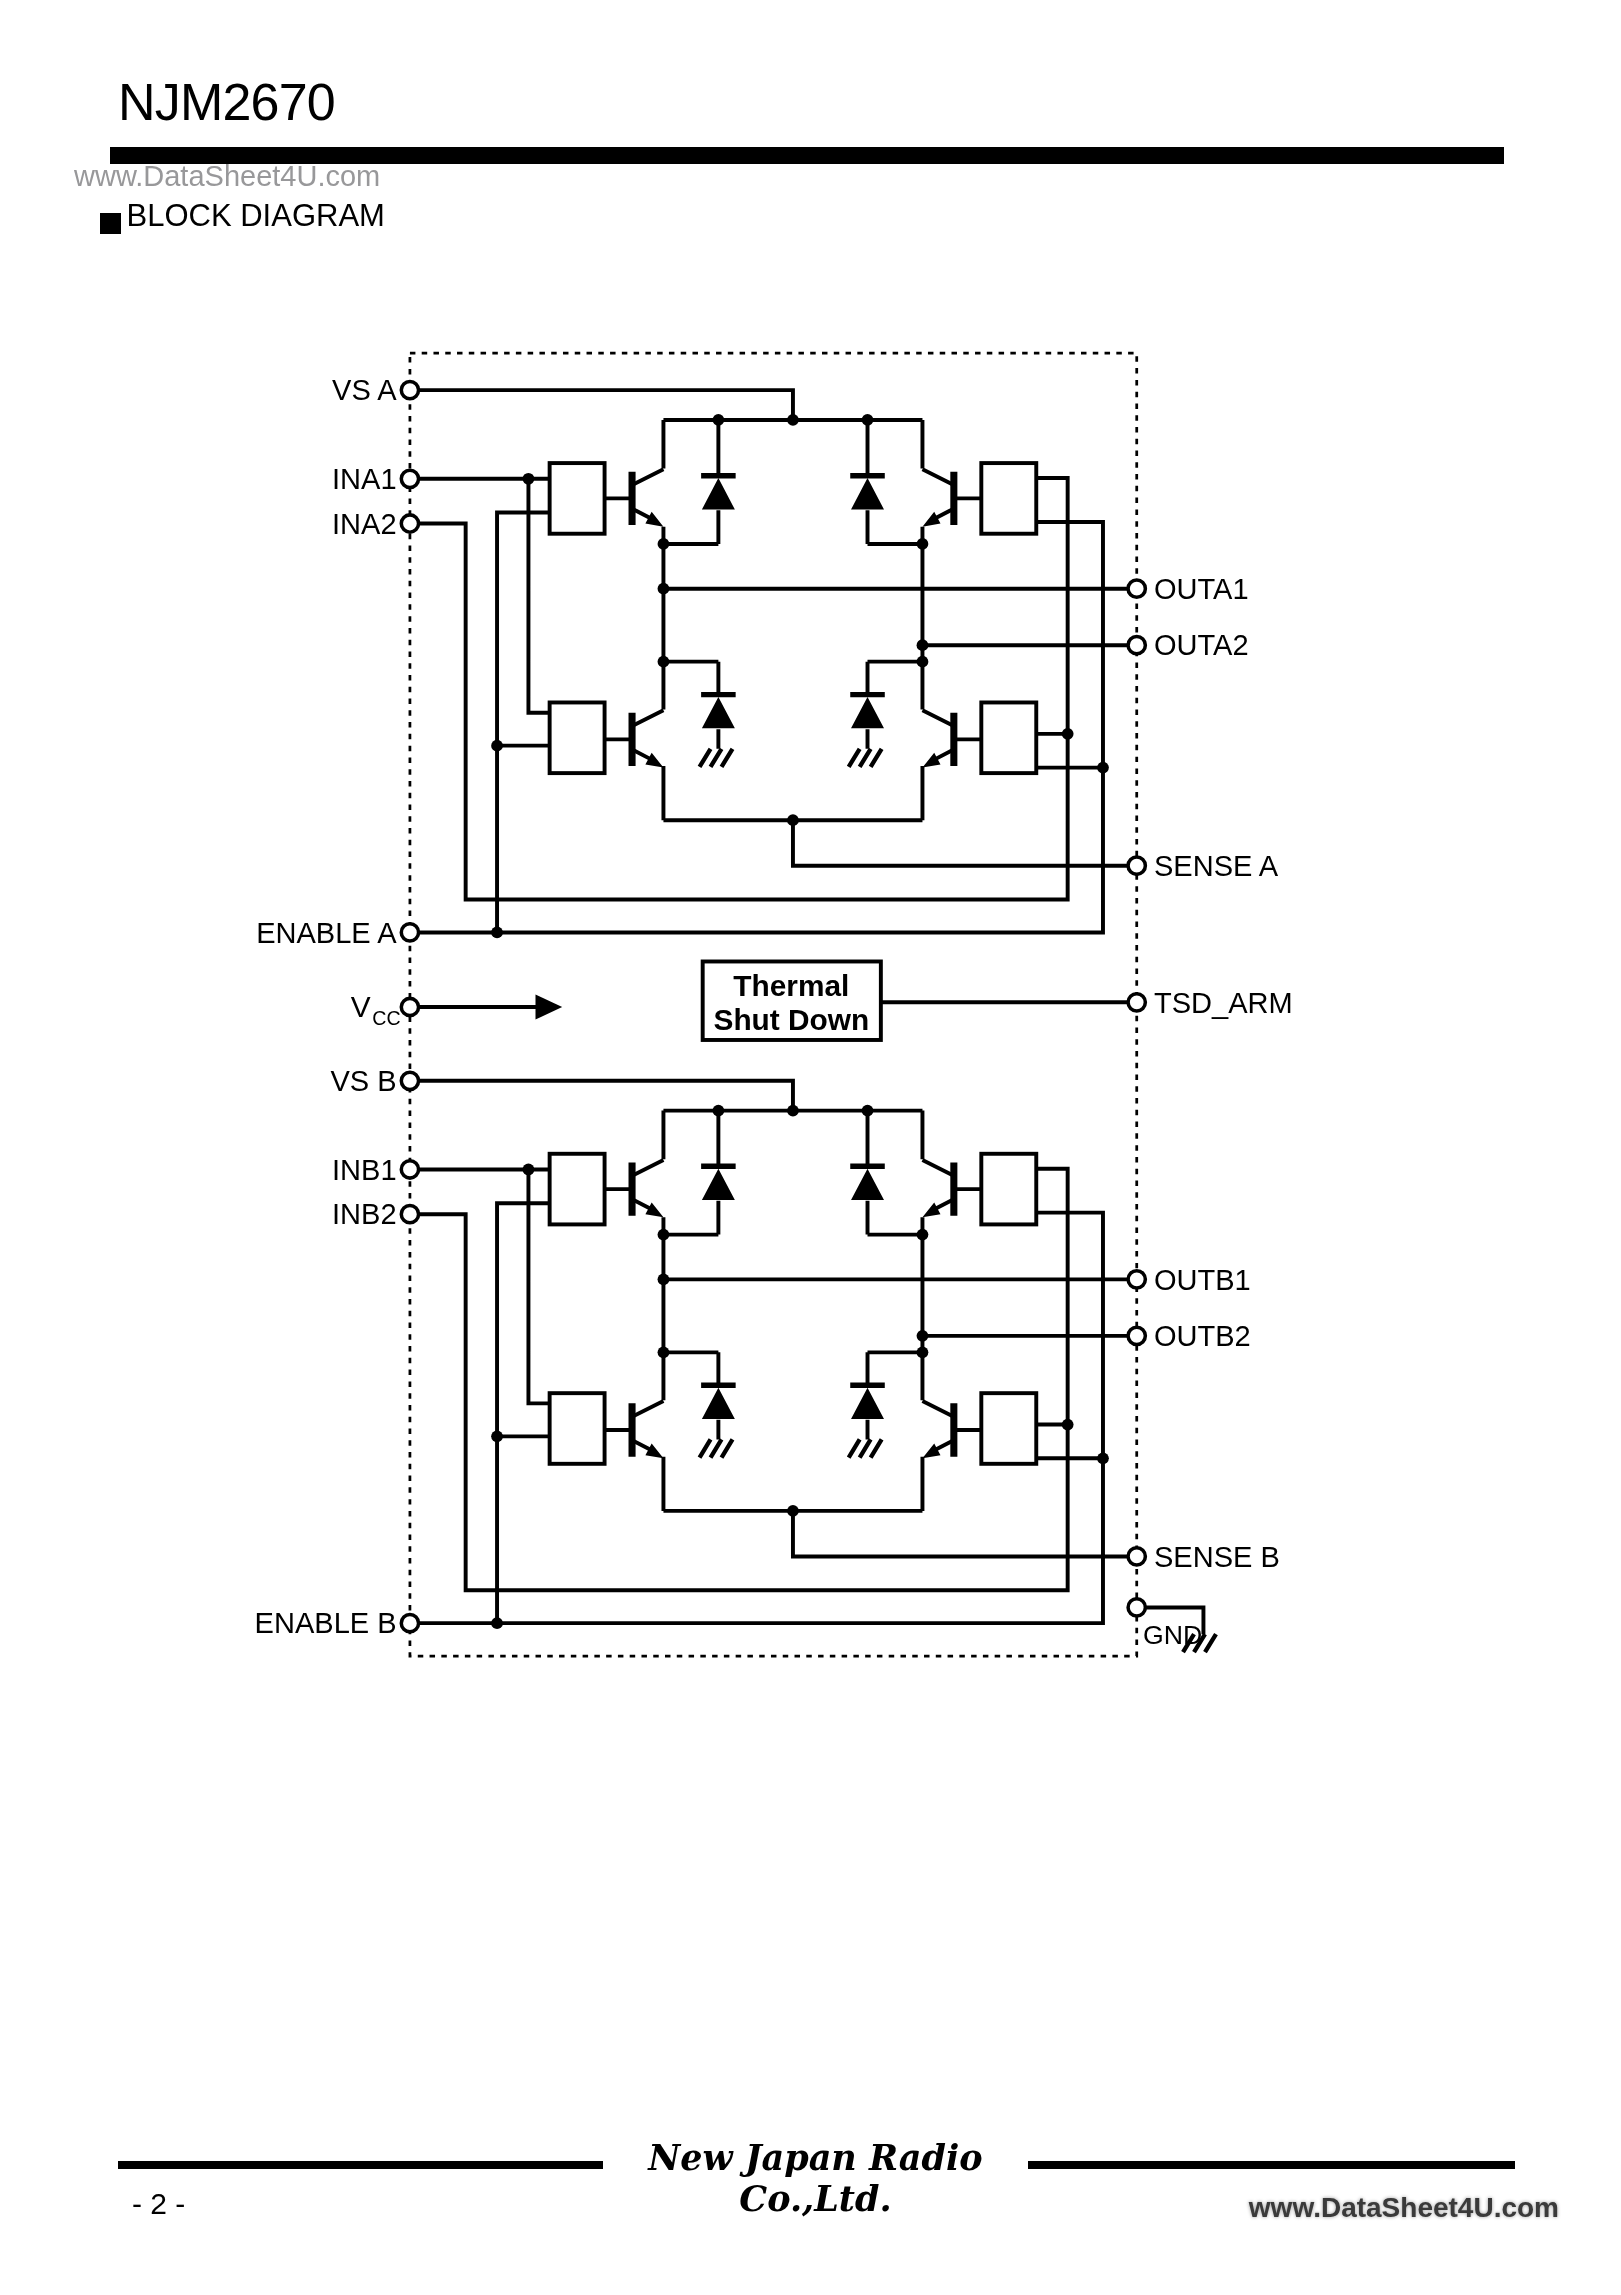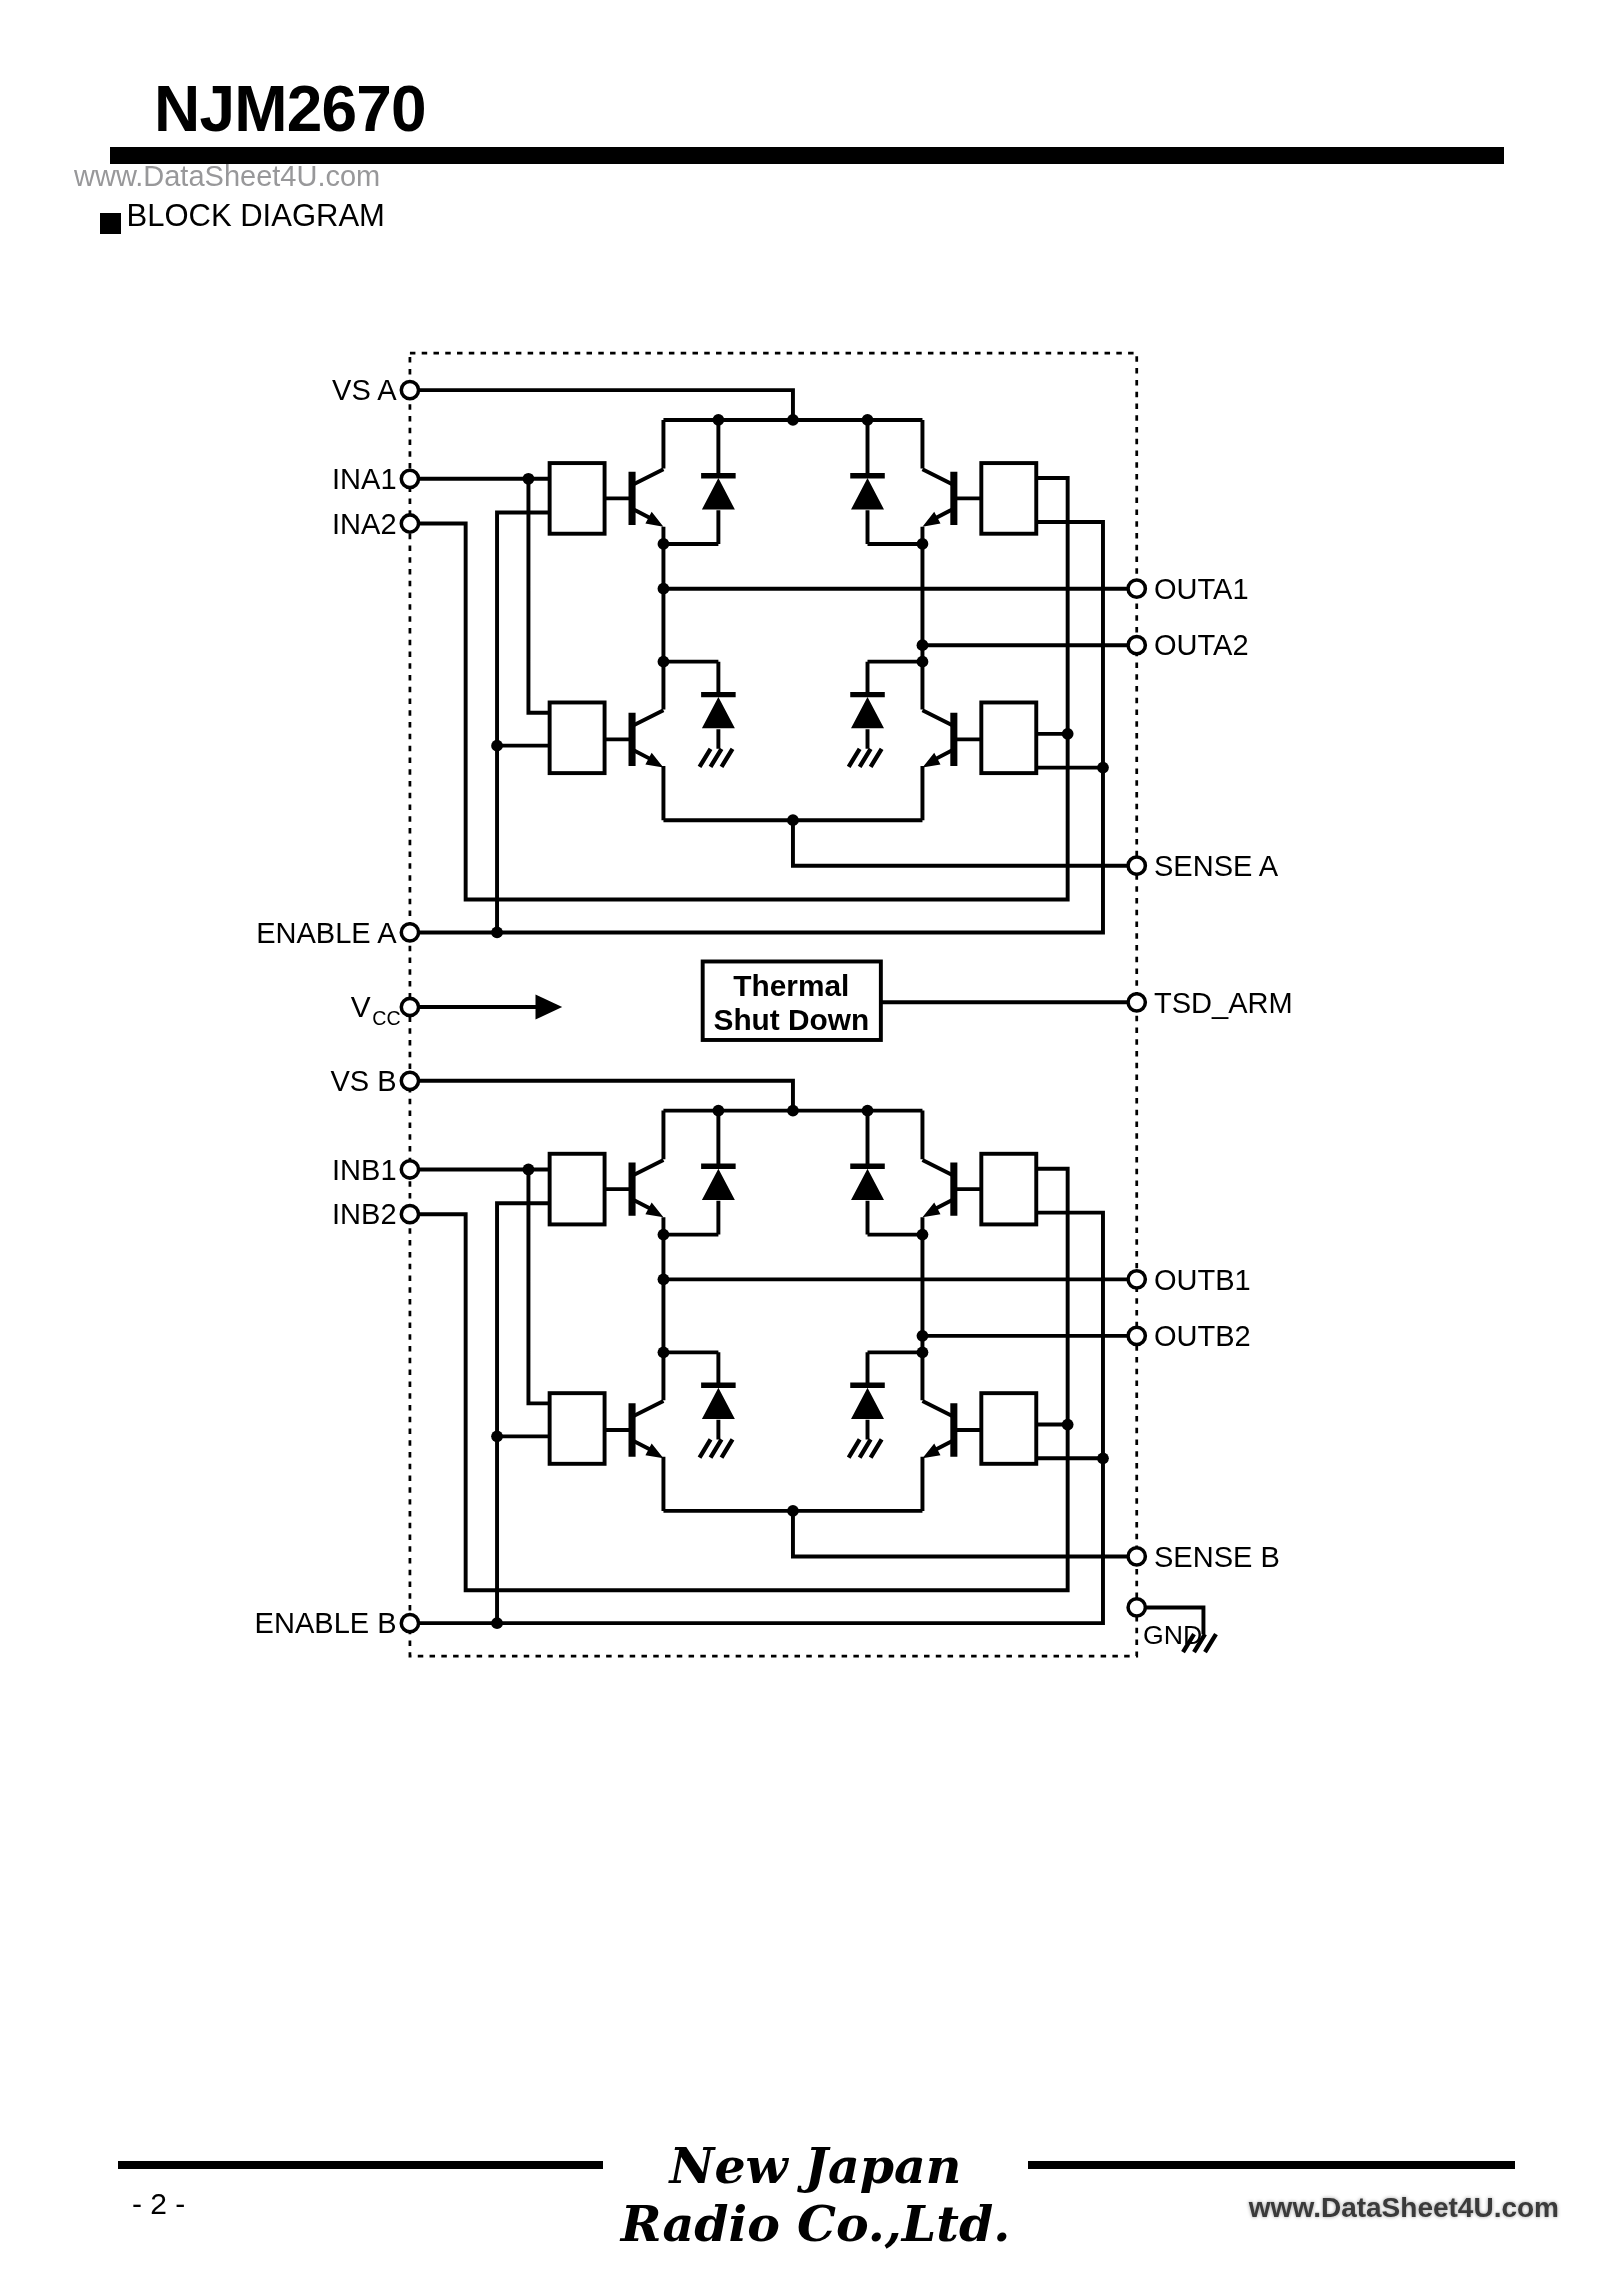--- a/index.html
+++ b/index.html
@@ -1,31 +1,31 @@
 <!DOCTYPE html>
 <html style="font-size:12.6px"><head>
 <meta charset="utf-8">
 <style>
   html,body{margin:0;padding:0;background:#fff;}
   .page{
     position:relative;width:1622px;height:2295px;background:#fff;
     font-family:"Liberation Sans",sans-serif;color:#000;overflow:hidden;
   }
   .abs{position:absolute;}
-  .doc-title{left:118px;top:72px;font-size:64px;font-weight:bold;letter-spacing:-0.8px;margin-left:36px;}
+  .doc-title{left:118px;top:72px;font-size:52px;font-weight:normal;letter-spacing:-0.8px;}
   .title-rule{left:110px;top:147px;width:1394px;height:16.5px;background:#000;}
   .wm-top{left:74px;top:160px;font-size:29px;color:#98989a;}
   .section-heading{left:100px;top:198px;font-size:31px;display:flex;align-items:flex-end;}
   .bullet-sq{display:inline-block;width:21px;height:21px;background:#000;margin-right:5.5px;}
   .diagram-svg{left:0;top:0;width:1622px;height:2295px;}
   .f-line{top:2161px;height:7.9px;background:#000;}
   .f-line-left{left:118px;width:485px;}
   .f-line-right{left:1028px;width:487px;}
   .f-logo{left:603px;width:425px;top:2137px;text-align:center;
-    font-family:"DejaVu Serif",serif;font-style:italic;font-weight:bold;font-size:49px;}
+    font-family:"DejaVu Serif",serif;font-style:italic;font-weight:bold;font-size:35px;}
   .f-page{left:132px;top:2187px;font-size:30px;}
   .f-wm{right:63px;top:2192px;font-size:28px;font-weight:bold;color:#3a3a3a;
     text-shadow:0 0 3.9px #9a9a9a;}
   svg text{font-family:"Liberation Sans",sans-serif;fill:#000;}
   .pin-label{font-size:37px;}
   .pin-label-small{font-size:34px;}
   .tsd-label{font-size:38px;font-weight:bold;}
   .vcc-main{font-size:38px;}
   .vcc-sub{font-size:25px;}
 </style>

